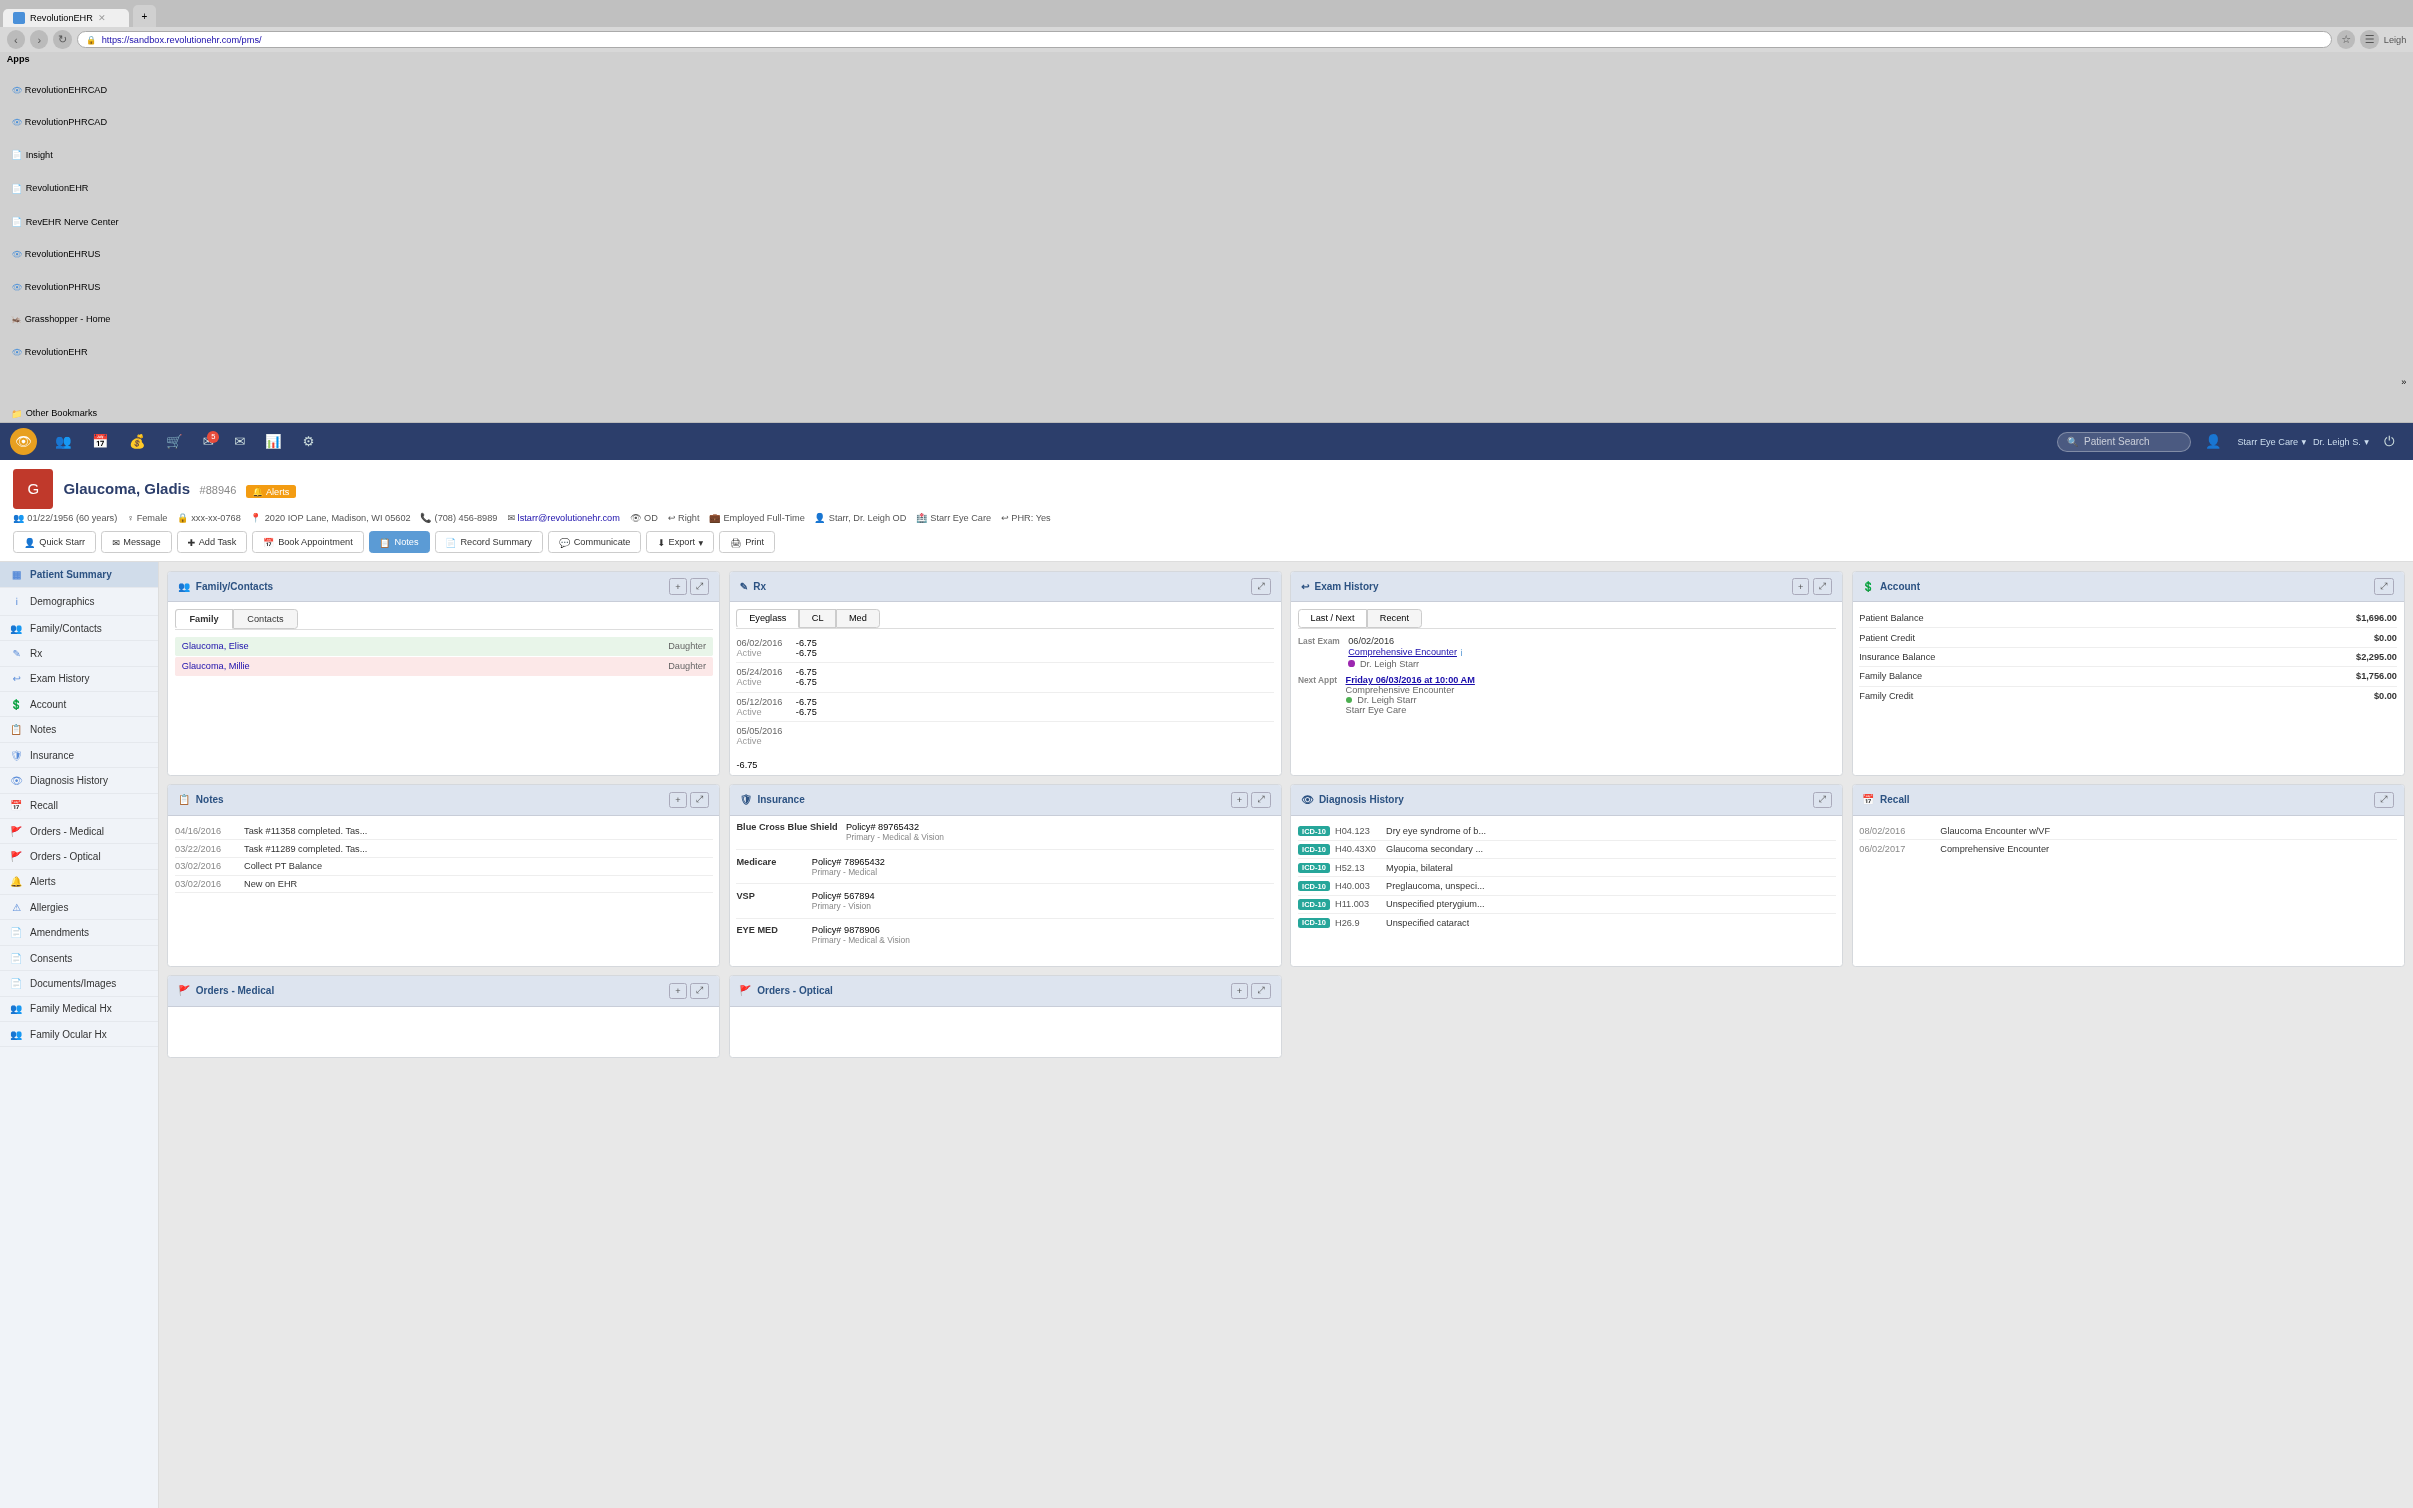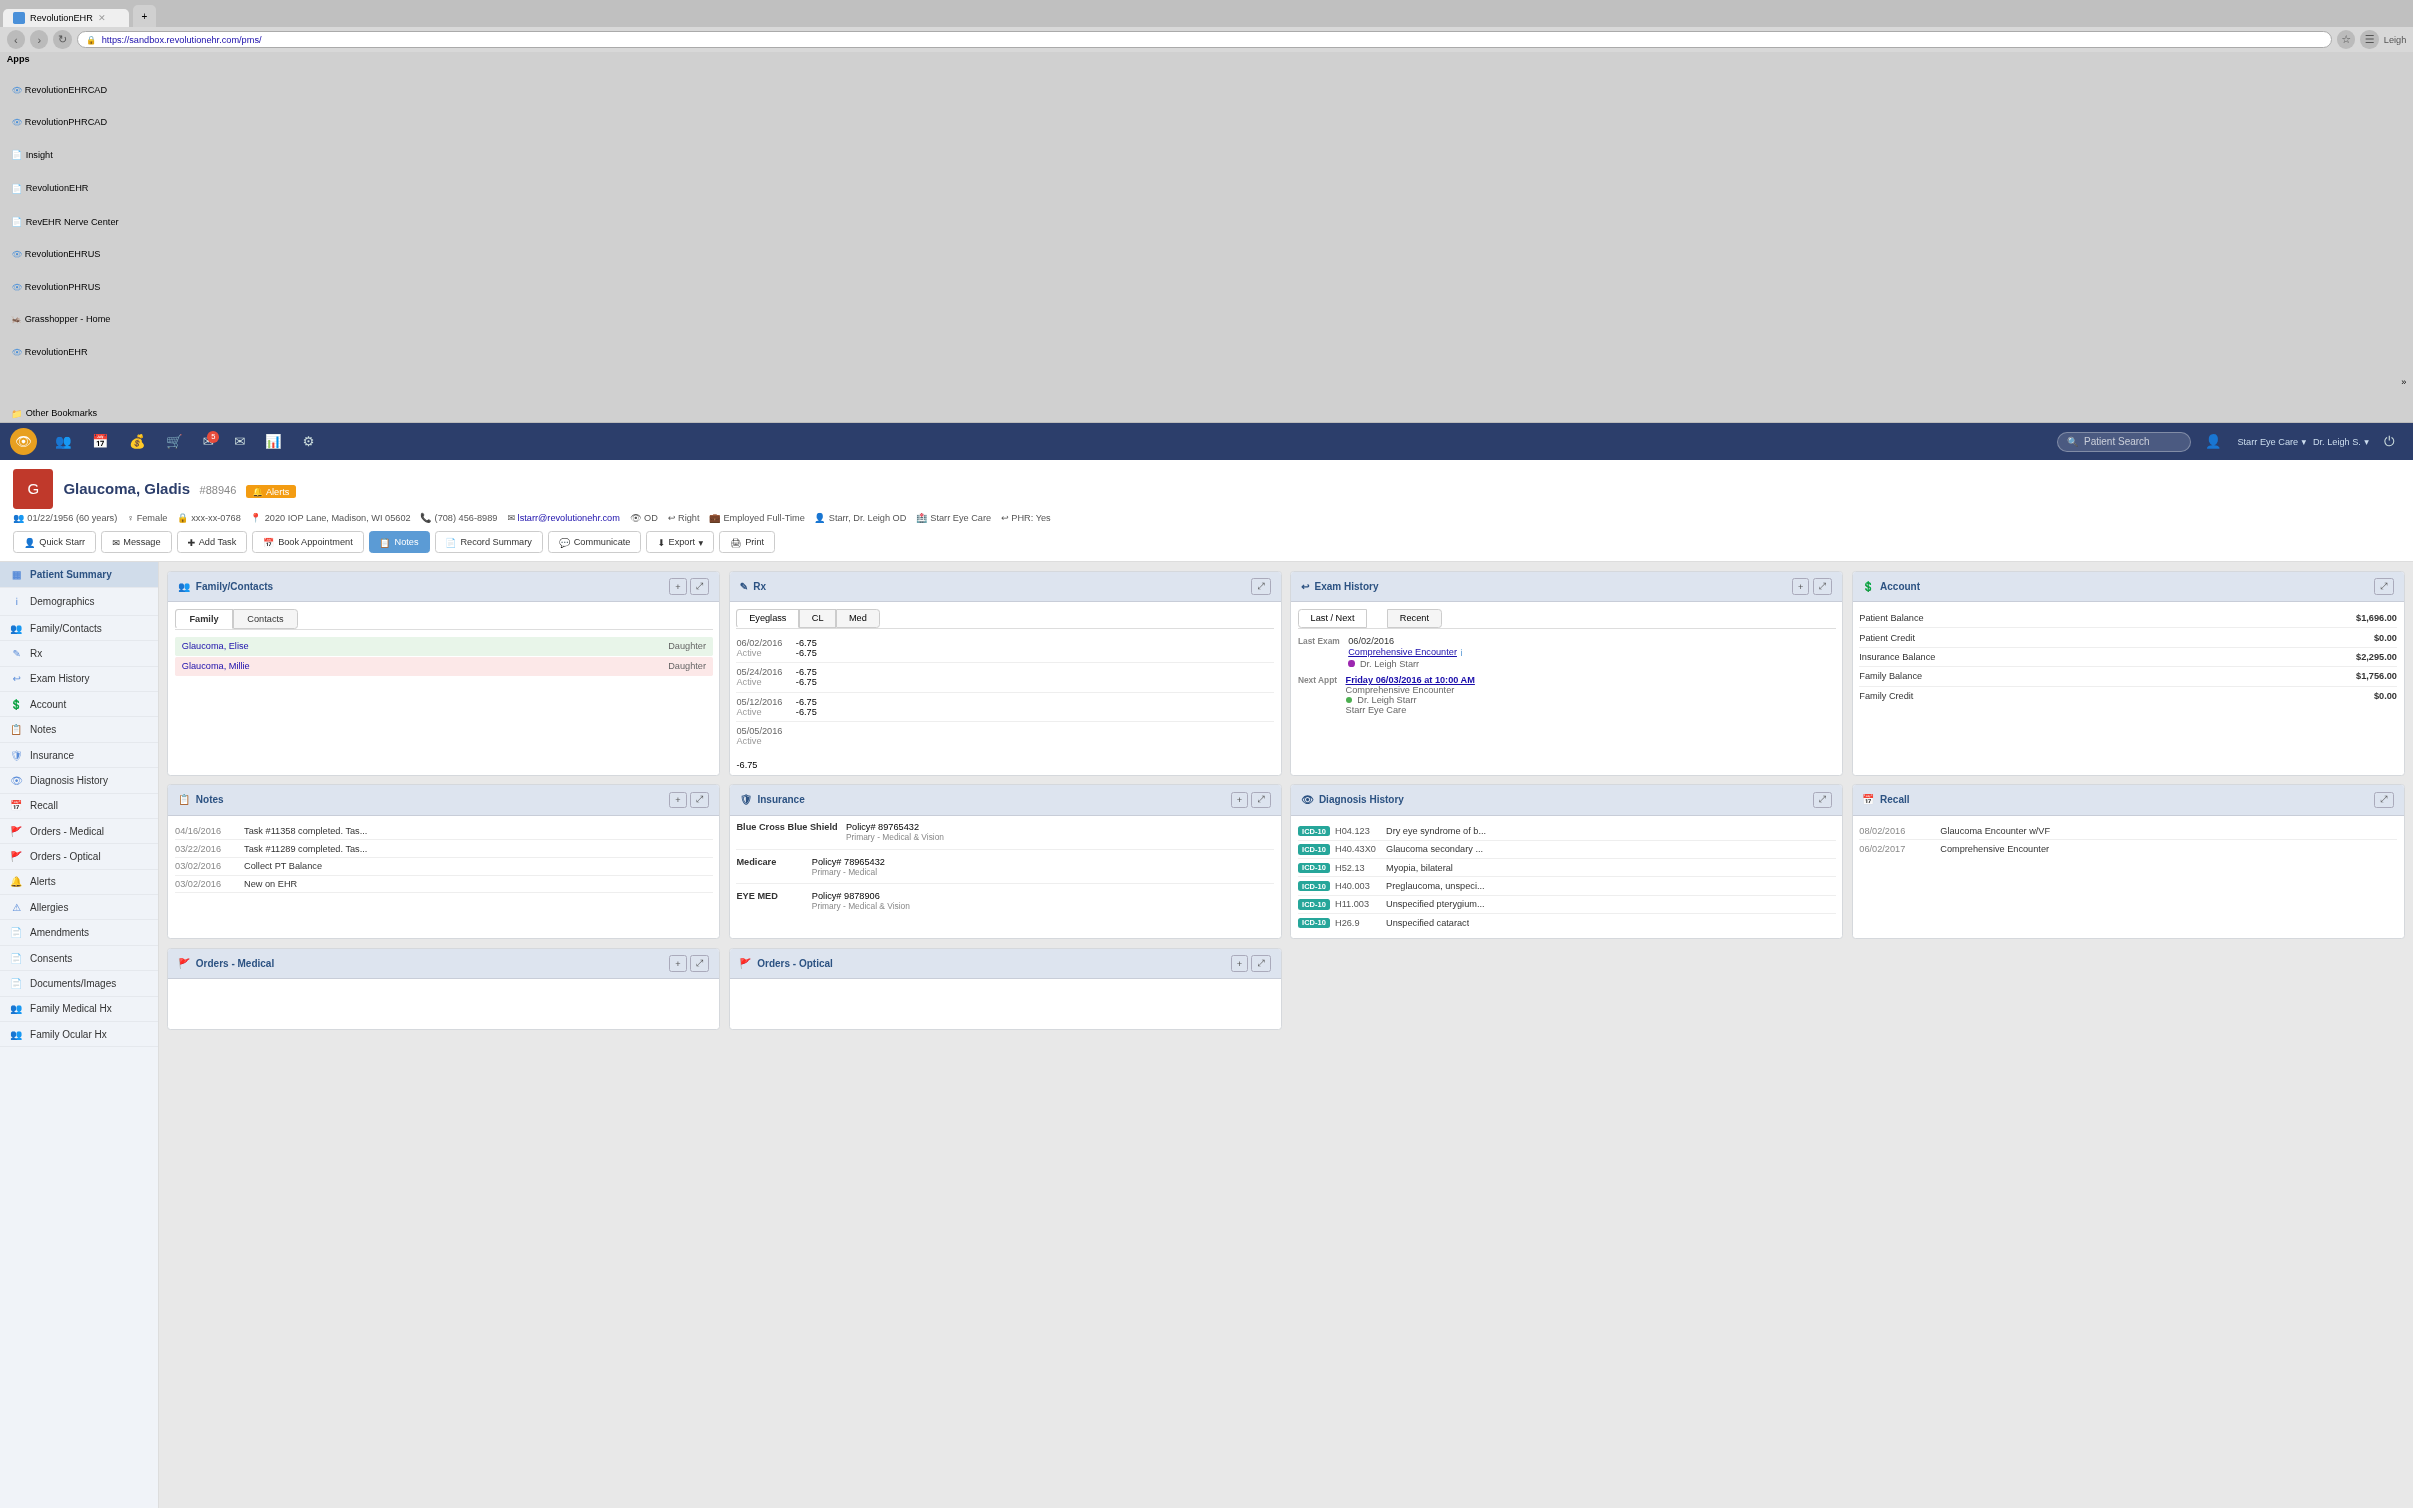--- a/index.html
+++ b/index.html
@@ -75,21 +75,21 @@
     
     .rx-tabs { display: flex; border-bottom: 0.8px solid #ddd; margin-bottom: 5px; }
     .rx-tab { padding: 3.4px 11.7px; border: 0.8px solid #ccc; background: #f5f5f5; cursor: pointer; font-size: 9.2px; }
     .rx-tab:first-child { border-radius: 3.4px 0 0 3.4px; }
     .rx-tab:last-child { border-radius: 0 3.4px 3.4px 0; }
     .rx-tab.active { background: white; border-bottom-color: white; }
     .rx-entry { padding: 4.2px 0; border-bottom: 0.8px solid #eee; display: flex; gap: 13.4px; font-size: 9.2px; }
     .rx-entry:last-child { border-bottom: none; flex-direction: column; }
 
     
-    .exam-tabs { display: flex; border-bottom: 0.8px solid #ddd; margin-bottom: 6.7px; gap: 20px; }
+    .exam-tabs { display: flex; border-bottom: 0.8px solid #ddd; margin-bottom: 6.7px; }
     .exam-tab { padding: 3.4px 11.7px; border: 0.8px solid #ccc; background: #f5f5f5; cursor: pointer; font-size: 9.2px; }
     .exam-tab:first-child { border-radius: 3.4px 0 0 3.4px; }
     .exam-tab:last-child { border-radius: 0 3.4px 3.4px 0; }
     .exam-tab.active { background: white; }
     .exam-section { margin-bottom: 6.7px; }
     .exam-label { color: #888; font-size: 8.4px; font-weight: bold; margin-bottom: 1.7px; }
     .exam-link { color: #1a0dab; cursor: pointer; text-decoration: underline; font-size: 9.2px; }
     .exam-doctor { color: #666; font-size: 9.2px; }
     .exam-appt-date { color: #1a0dab; cursor: pointer; text-decoration: underline; font-weight: bold; font-size: 9.2px; }
 
@@ -654,20 +654,27 @@
             </div>
           </div>
           <div class="insurance-row">
             <span class="insurance-name">Medicare</span>
             <div>
               <div>Policy# 78965432</div>
               <div style="color:#888;font-size:8.4px;">Primary - Medical</div>
             </div>
           </div>
           <div class="insurance-row">
+            <span class="insurance-name">VSP</span>
+            <div>
+              <div>Policy# 567894</div>
+              <div style="color:#888;font-size:8.4px;">Primary - Vision</div>
+            </div>
+          </div>
+          <div class="insurance-row">
             <span class="insurance-name">EYE MED</span>
             <div>
               <div>Policy# 9878906</div>
               <div style="color:#888;font-size:8.4px;">Primary - Medical &amp; Vision</div>
             </div>
           </div>
         </div>
       </div>
 
       <div class="panel">

